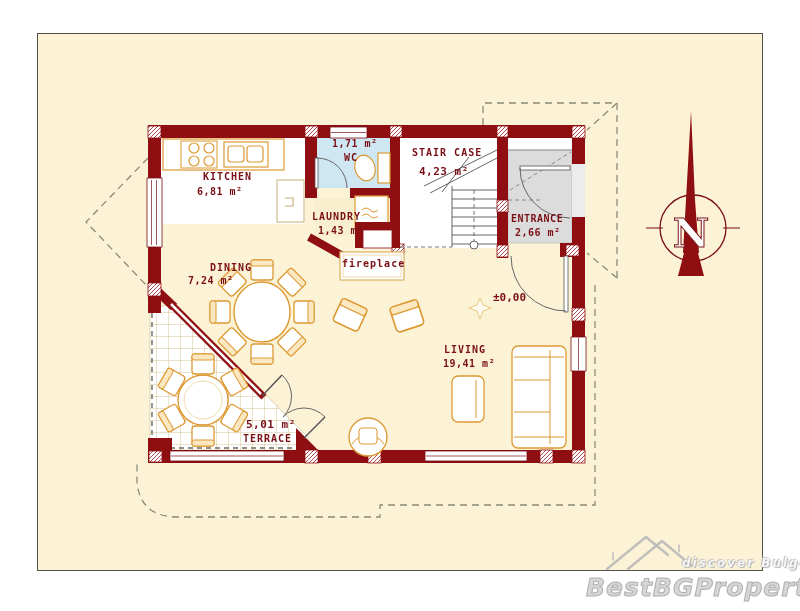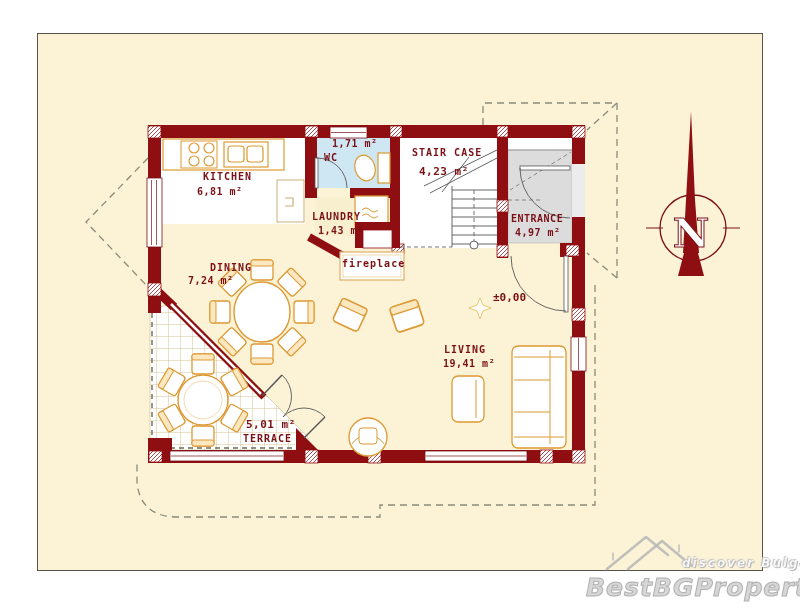--- a/index.html
+++ b/index.html
@@ -246,30 +246,30 @@
       <path d="M607,569 L646,537 L668,555" fill="none"></path>
       <path d="M628,569 L662,541 L692,566" fill="none"></path>
       <path d="M613,553 L613,560 M679,545 L679,552" stroke-width="1.5" fill="none"></path>
     </g>
   </svg>
 
   <div class="lbl" style="left:194px;top:172px;padding-left:9px;">KITCHEN</div>
   <div class="lbl area" style="left:197px;top:187px;">6,81 m²</div>
 
   <div class="lbl area" style="left:332px;top:139px;">1,71 m²</div>
-  <div class="lbl" style="left:324px;top:153px;">WC</div>
+  <div class="lbl" style="left:344px;top:153px;">WC</div>
 
   <div class="lbl" style="left:312px;top:212px;">LAUNDRY</div>
   <div class="lbl area" style="left:318px;top:226px;text-align:center;">1,43 m²</div>
 
   <div class="lbl" style="left:412px;top:148px;">STAIR CASE</div>
   <div class="lbl area" style="left:419px;top:166px;font-size:11px;">4,23 m²</div>
 
   <div class="lbl" style="left:511px;top:214px;letter-spacing:0.5px;">ENTRANCE</div>
-  <div class="lbl area" style="left:515px;top:228px;">4,97 m²</div>
+  <div class="lbl area" style="left:515px;top:228px;">2,66 m²</div>
 
   <div class="lbl" style="left:186px;top:263px;padding-left:24px;">DINING</div>
   <div class="lbl area" style="left:188px;top:276px;">7,24 m²</div>
 
   <div class="lbl" style="left:444px;top:345px;">LIVING</div>
   <div class="lbl area" style="left:443px;top:359px;">19,41 m²</div>
 
   <div class="lbl area" style="left:246px;top:419px;font-size:11px;">5,01 m²</div>
   <div class="lbl" style="left:243px;top:434px;">TERRACE</div>
 

